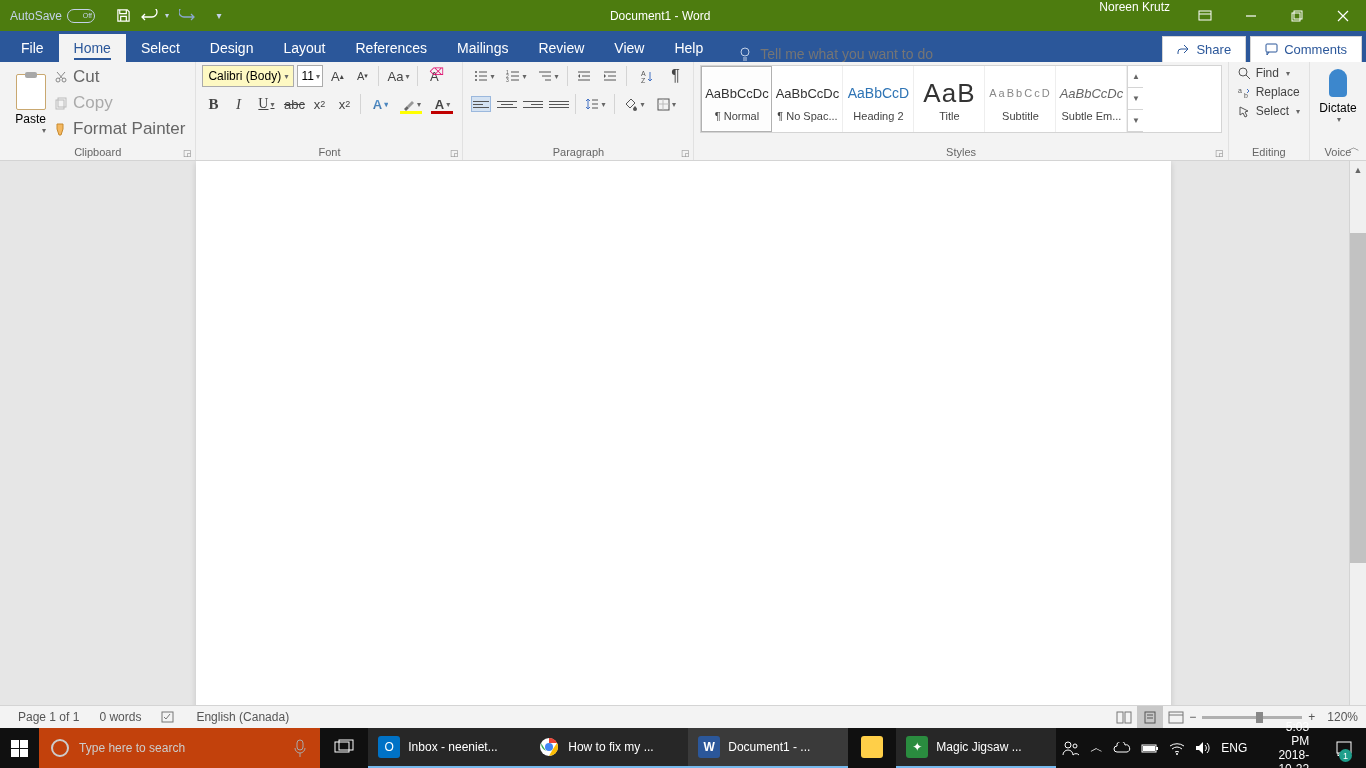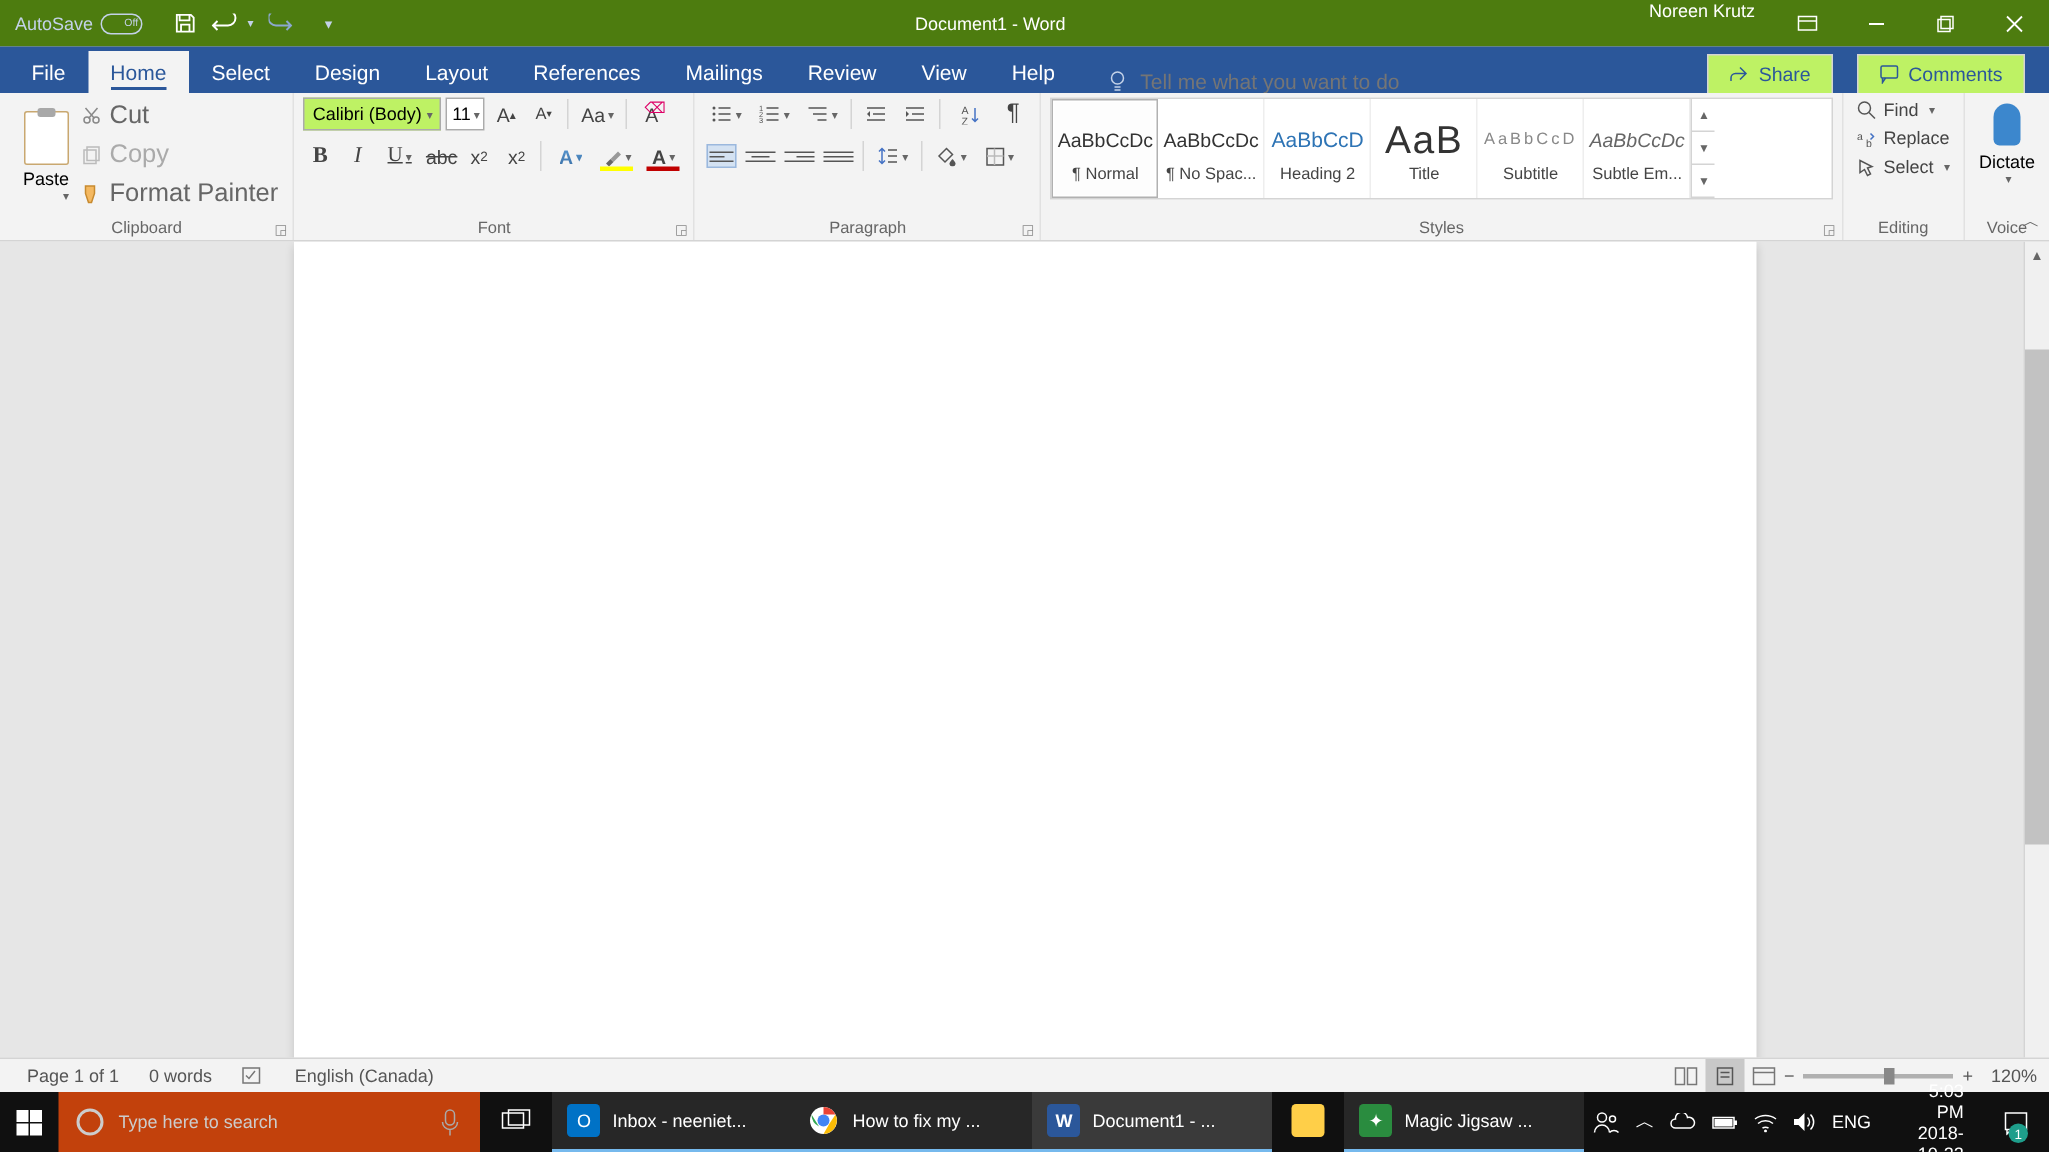--- a/index.html
+++ b/index.html
@@ -18,40 +18,40 @@
 
 
 .ribbon-tabs { height: 31px; background: #2b579a; display: flex; align-items: flex-end; padding-left: 6px; }
 .ribbon-tabs .tab { padding: 6px 15px; color: #fff; font-size: 14px; cursor: pointer; }
 .ribbon-tabs .tab.active { background: #f3f3f3; color: #2b579a; position: relative; }
 .ribbon-tabs .tab.active::after { content:""; position:absolute; left:15px; right:15px; bottom:2px; height:2px; background:#2b579a; }
 .ribbon-tabs .tab.file { background: transparent; color: #fff; }
 .ribbon-tabs .tellme { margin-left: 20px; display: flex; align-items: center; gap: 8px; color: #c3d2e8; font-size: 14px; }
 .ribbon-tabs .tellme input { background: transparent; border: none; color: #c3d2e8; width: 200px; font-size: 14px; outline: none; }
 .ribbon-tabs .spacer { flex: 1; }
-.ribbon-tabs .share { background: #bef264; color: #2b579a; padding: 5px 14px; margin-right: 16px; font-size: 13px; display: flex; align-items: center; gap: 6px; border: 1px solid #d4d4d4; border-bottom: none; }
+.ribbon-tabs .share { background: #ffffff; color: #2b579a; padding: 5px 14px; margin-right: 4px; font-size: 13px; display: flex; align-items: center; gap: 6px; border: 1px solid #d4d4d4; border-bottom: none; }
 
 
 .ribbon { height: 99px; background: #f3f3f3; border-bottom: 1px solid #d4d4d4; display: flex; position: relative; }
 .group { border-right: 1px solid #e1e1e1; padding: 3px 6px 2px 6px; display: flex; flex-direction: column; justify-content: space-between; }
 .group-label { text-align: center; font-size: 11px; color: #666; padding-top: 2px; position: relative; }
 .group-label .launcher { position: absolute; right: -2px; bottom: 0; font-size: 9px; color: #888; }
 .group-body { display: flex; gap: 4px; }
 
 
 .clipboard .big { display: flex; flex-direction: column; align-items: flex-end; justify-content: center; width: 40px; padding-top: 2px; }
 .clipboard .big .icon { width: 30px; height: 36px; background: #fff; border: 1px solid #c9a870; border-radius: 2px; position: relative; }
 .clipboard .big .icon::before { content:""; position:absolute; top:-3px; left:8px; width:12px; height:6px; background:#a8a8a8; border-radius:2px; }
 .clipboard .big .lbl { font-size: 12px; margin-top: 2px; }
 .clipboard .side { display: flex; flex-direction: column; gap: 2px; font-size: 17px; color: #666; }
 .clipboard .side .row { display: flex; align-items: center; gap: 5px; padding: 2px 4px; }
 
 
 .font .row { display: flex; align-items: center; gap: 3px; }
-.font .fname { width: 92px; height: 22px; border: 1px solid #ababab; background: #bef264; font-size: 12px; padding: 0 5px; display: flex; align-items: center; justify-content: space-between; }
+.font .fname { width: 92px; height: 22px; border: 1px solid #ababab; background: #fef9c3; font-size: 12px; padding: 0 5px; display: flex; align-items: center; justify-content: space-between; }
 .font .fsize { width: 26px; height: 22px; border: 1px solid #ababab; background: #fff; font-size: 12px; padding: 0 3px; display: flex; align-items: center; justify-content: space-between; }
 .font .ibtn { width: 22px; height: 22px; display: flex; align-items: center; justify-content: center; font-size: 13px; color: #444; }
 .font .ibtn.w { width: 28px; }
 .font .sep { width: 1px; height: 20px; background: #d4d4d4; margin: 0 2px; }
 .font .row2 { margin-top: 6px; }
 .font .bold { font-weight: bold; font-family: "Times New Roman"; font-size: 15px; }
 .font .italic { font-style: italic; font-family: "Times New Roman"; font-size: 15px; }
 .font .under { text-decoration: underline; font-family: "Times New Roman"; font-size: 14px; }
 .font .strike { text-decoration: line-through; }
 .font .colorbar { position: relative; }

